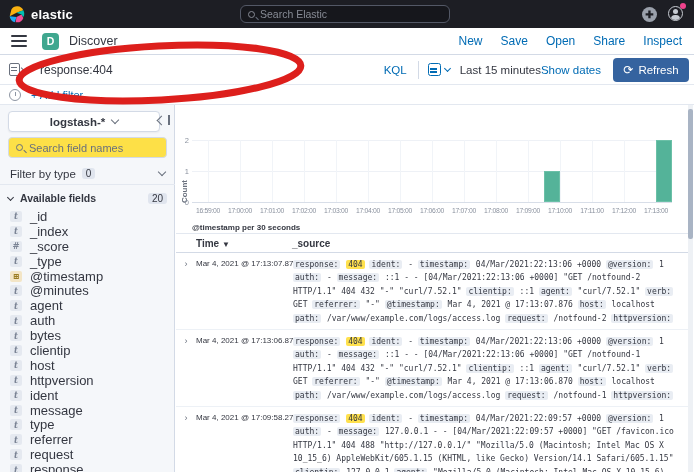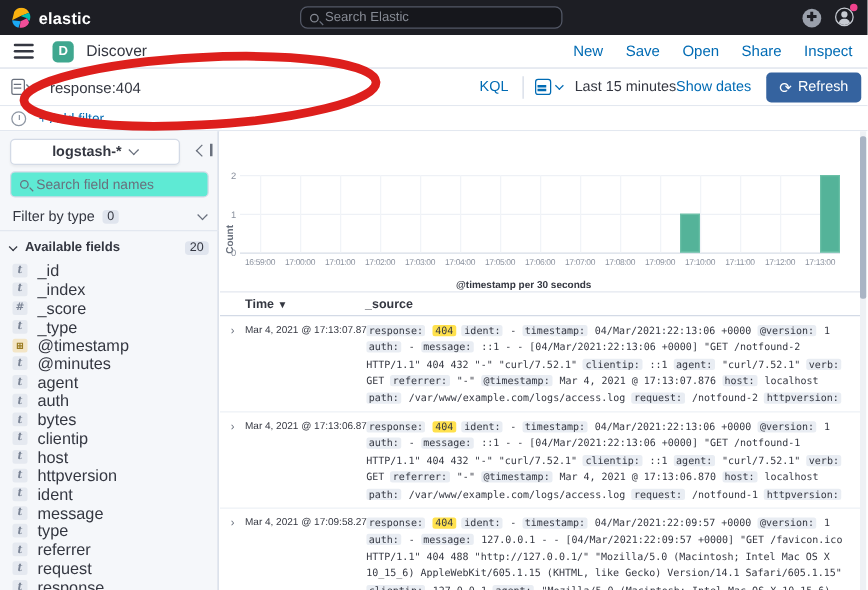--- a/index.html
+++ b/index.html
@@ -62,29 +62,29 @@
   .fq-ic { width:12px; height:12px; border:1.4px solid #8e96a3; border-radius:50%; margin-left:9px; position:relative; }
   .fq-ic:after { content:""; position:absolute; left:4.5px; top:2px; width:1.5px; height:4px; background:#8e96a3; }
   .add-filter { color:#006bb4; font-size:11px; margin-left:10px; cursor:pointer; }
 
   
   .annotation { position:absolute; left:8px; top:40px; width:306px; height:66px; pointer-events:none; z-index:50; }
 
   
   .sidebar { position:absolute; left:0; top:105px; width:175px; height:367px; background:#f5f7fa;
              border-right:1px solid #d3dae6; }
-  .ip-btn { position:absolute; left:8px; top:6px; width:136px; height:21px; background:#fff;
+  .ip-btn { position:absolute; left:8px; top:6px; width:152px; height:21px; background:#fff;
             border:1px solid #d3dae6; border-radius:4px; display:flex; align-items:center;
             justify-content:center; gap:7px; cursor:pointer; box-shadow:0 1px 2px rgba(0,0,0,.05); }
   .ip-btn span { font-size:11.5px; font-weight:700; color:#343741; }
   .collapse-ic { position:absolute; right:4px; top:9px; width:12px; height:12px; cursor:pointer; }
   .collapse-ic:before { content:""; position:absolute; right:0; top:1px; width:1.6px; height:10px; background:#69707d; }
   .collapse-ic:after { content:""; position:absolute; left:0; top:3px; width:6px; height:6px;
                        border-left:1.6px solid #69707d; border-bottom:1.6px solid #69707d; transform:rotate(45deg); }
-  .field-search { position:absolute; left:8px; top:32px; width:159px; height:21px; background:#5eead4;
+  .field-search { position:absolute; left:8px; top:32px; width:159px; height:21px; background:#fde047;
                   border:1px solid #d3dae6; border-radius:4px; display:flex; align-items:center; gap:6px; padding:0 7px; }
   .mag { width:7px; height:7px; border:1.4px solid #69707d; border-radius:50%; position:relative; flex:none; }
   .mag:after { content:""; position:absolute; left:6px; top:6px; width:4px; height:1.4px; background:#69707d; transform:rotate(45deg); }
   .field-search .ph { color:#69707d; font-size:11px; }
   .filter-type { position:absolute; left:0px; top:58px; width:175px; height:22px; display:flex;
                  align-items:center; padding:0 10px; border-bottom:1px solid #e3e8f0; cursor:pointer; }
   .filter-type .lbl { font-size:11.5px; color:#343741; }
   .count-badge { background:#e0e5ee; border-radius:3px; font-size:10px; padding:0 4px; margin-left:6px; color:#343741; }
   .filter-type .chev { margin-left:auto; }
   .avail-hdr { position:absolute; left:0; top:84px; width:175px; height:18px; display:flex; align-items:center; padding:0 8px; cursor:pointer; }
@@ -119,21 +119,21 @@
   
   .chart { position:absolute; left:0; top:24px; width:512px; height:128px; }
   .ylab { position:absolute; left:-22px; top:58px; width:60px; text-align:center; font-size:8px; font-weight:700;
           color:#69707d; transform:rotate(-90deg); }
   .ytick { position:absolute; width:13px; text-align:right; font-size:7.5px; color:#8a919e; }
   .gridh { position:absolute; left:16px; width:480px; height:1px; background:#eef1f6; }
   .gridv { position:absolute; width:1px; background:#f1f4f8; top:11px; height:62px; }
   .baseline { position:absolute; left:16px; width:480px; height:1px; background:#d8dee8; top:73px; }
   .xtick { position:absolute; top:78px; width:44px; text-align:center; font-size:6.8px; color:#8a919e; letter-spacing:-.3px; }
   .bar { position:absolute; background:#54b399; border:1px solid #6bc0a7; }
-  .xlabel { position:absolute; left:3px; width:480px; top:94px; text-align:center; font-size:8px; font-weight:700; color:#343741; }
+  .xlabel { position:absolute; left:16px; width:480px; top:94px; text-align:left; font-size:8px; font-weight:700; color:#343741; }
 
   
   .thead { position:absolute; left:0; top:128px; width:512px; height:20px; border-top:1px solid #e3e8f0;
            border-bottom:1px solid #d3dae6; display:flex; align-items:center; }
   .th-time { margin-left:20px; width:96px; font-size:10px; font-weight:700; color:#343741; cursor:pointer; }
   .th-time .sort { font-size:8px; color:#343741; }
   .th-source { font-size:10px; font-weight:700; color:#343741; }
   .tbody { position:absolute; left:0; top:148px; width:512px; height:219px; overflow:hidden; }
   .doc-row { display:flex; border-bottom:1px solid #edf1f6; padding:5px 0 4px 0; }
   .caret { width:20px; text-align:center; color:#69707d; font-size:9px; cursor:pointer; flex:none; padding-top:1px; }

